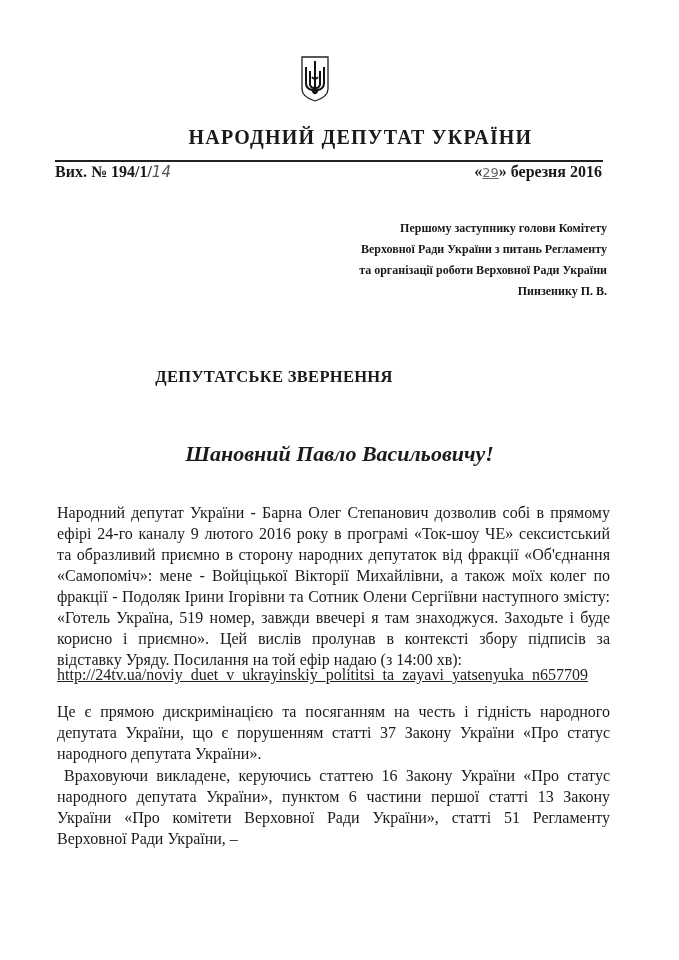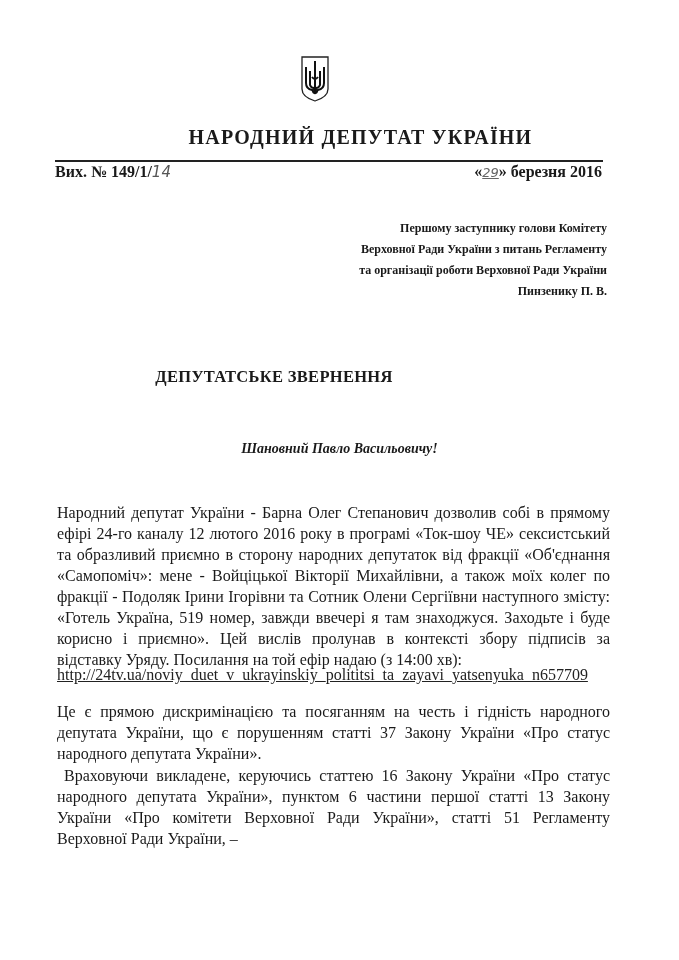--- a/index.html
+++ b/index.html
@@ -6,24 +6,24 @@
   body { width: 679px; height: 960px; position: relative; overflow: hidden;
          font-family: "Liberation Serif", "DejaVu Serif", serif; color: #1a1a1a; }
   .abs { position: absolute; }
   #coat { left: 300px; top: 55px; width: 30px; height: 48px; }
   #org-title { left: 0; width: 679px; top: 126px; text-align: center;
                font-weight: bold; font-size: 20px; letter-spacing: 1.2px; margin-left: 21px; }
   #rule { left: 55px; top: 160px; width: 548px; height: 0; border-top: 2px solid #222; }
   #out-no { left: 55px; top: 163px; font-weight: bold; font-size: 16px; }
   #out-no .hand { font-family: "DejaVu Sans", sans-serif; font-weight: normal; font-style: italic; color: #555; font-size: 15px; }
   #out-date { right: 77px; top: 163px; font-weight: bold; font-size: 16px; }
-  #out-date .hand { font-family: "DejaVu Sans", sans-serif; font-weight: normal; font-style: italic; color: #666; text-decoration: underline; font-size: 13px; }
+  #out-date .hand { font-family: "DejaVu Sans", sans-serif; font-weight: normal; color: #666; text-decoration: underline; font-size: 13px; }
   #addressee { right: 72px; top: 218px; text-align: right; font-weight: bold; font-size: 12px; line-height: 21px; }
   #doc-title { left: 0; width: 548px; top: 367px; text-align: center; font-weight: bold; font-size: 16.5px; letter-spacing: 0.3px; }
-  #salutation { left: 0; width: 679px; top: 441px; text-align: center; font-weight: bold; font-style: italic; font-size: 14px; }
+  #salutation { left: 0; width: 679px; top: 441px; text-align: center; font-weight: bold; font-style: italic; font-size: 22px; }
   .para { left: 57px; width: 553px; font-size: 16px; line-height: 21px; text-align: justify; }
   .para .ln { display: block; text-align: justify; text-align-last: justify; white-space: nowrap; }
   .para .ln.last { text-align-last: left; }
   #p1 { top: 502px; }
   #link { left: 57px; top: 666px; font-size: 16px; color: #222; text-decoration: underline; }
   #p2 { top: 701px; }
   #p3 { top: 765px; }
 </style>
 </head>
 <body>
@@ -32,41 +32,41 @@
   <path d="M2 2 H28 V34 Q28 42 15 46 Q2 42 2 34 Z" fill="none" stroke="#222" stroke-width="1.3"></path>
   <path d="M15 6 L15 38 M6 12 L6 28 Q6 34 12 35 L15 38 L18 35 Q24 34 24 28 L24 12 M10 16 L10 30 Q11 33 14 33 M20 16 L20 30 Q19 33 16 33 M12 22 Q15 26 18 22" fill="none" stroke="#111" stroke-width="2"></path>
   <circle cx="15" cy="36" r="2.2" fill="none" stroke="#111" stroke-width="1.5"></circle>
 </svg>
 
 <div id="org-title" class="abs">НАРОДНИЙ ДЕПУТАТ УКРАЇНИ</div>
 
 <div id="rule" class="abs"></div>
 
 <div id="out-no" class="abs">
-  <span>Вих. № 149/1/</span><span class="hand">14</span>
+  <span>Вих. № 194/1/</span><span class="hand">14</span>
 </div>
 
 <div id="out-date" class="abs">
   <span>«</span><span class="hand">29</span><span>»</span><span> березня 2016</span>
 </div>
 
 <div id="addressee" class="abs">
   <div>Першому заступнику голови Комітету</div>
   <div>Верховної Ради України з питань Регламенту</div>
   <div>та організації роботи Верховної Ради України</div>
   <div>Пинзенику П. В.</div>
 </div>
 
 <div id="doc-title" class="abs">ДЕПУТАТСЬКЕ ЗВЕРНЕННЯ</div>
 
 <div id="salutation" class="abs">Шановний Павло Васильовичу!</div>
 
 <div id="p1" class="abs para">
   <span class="ln" style="display: block;"><span style="white-space: nowrap;">Народний депутат України - Барна Олег Степанович дозволив собі в прямому</span></span>
-  <span class="ln" style="display: block;"><span style="white-space: nowrap;">ефірі 24-го каналу 12 лютого 2016 року в програмі «Ток-шоу ЧЕ» сексистський</span></span>
+  <span class="ln" style="display: block;"><span style="white-space: nowrap;">ефірі 24-го каналу 9 лютого 2016 року в програмі «Ток-шоу ЧЕ» сексистський</span></span>
   <span class="ln" style="display: block;"><span style="white-space: nowrap;">та образливий приємно в сторону народних депутаток від фракції «Об'єднання</span></span>
   <span class="ln" style="display: block;"><span style="white-space: nowrap;">«Самопоміч»: мене - Войціцької Вікторії Михайлівни, а також моїх колег по</span></span>
   <span class="ln" style="display: block;"><span style="white-space: nowrap;">фракції - Подоляк Ірини Ігорівни та Сотник Олени Сергіївни наступного змісту:</span></span>
   <span class="ln" style="display: block;"><span style="white-space: nowrap;">«Готель Україна, 519 номер, завжди ввечері я там знаходжуся. Заходьте і буде</span></span>
   <span class="ln" style="display: block;"><span style="white-space: nowrap;">корисно і приємно». Цей вислів пролунав в контексті збору підписів за</span></span>
   <span class="ln last">відставку Уряду. Посилання на той ефір надаю (з 14:00 хв):</span>
 </div>
 
 <a id="link" class="abs">http://24tv.ua/noviy_duet_v_ukrayinskiy_polititsi_ta_zayavi_yatsenyuka_n657709</a>
 

